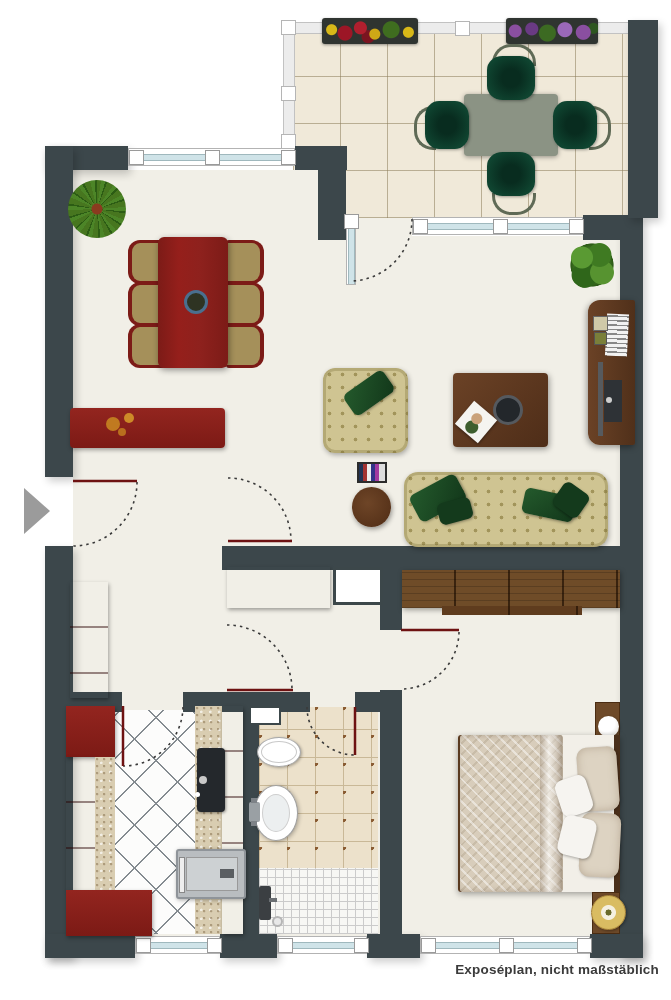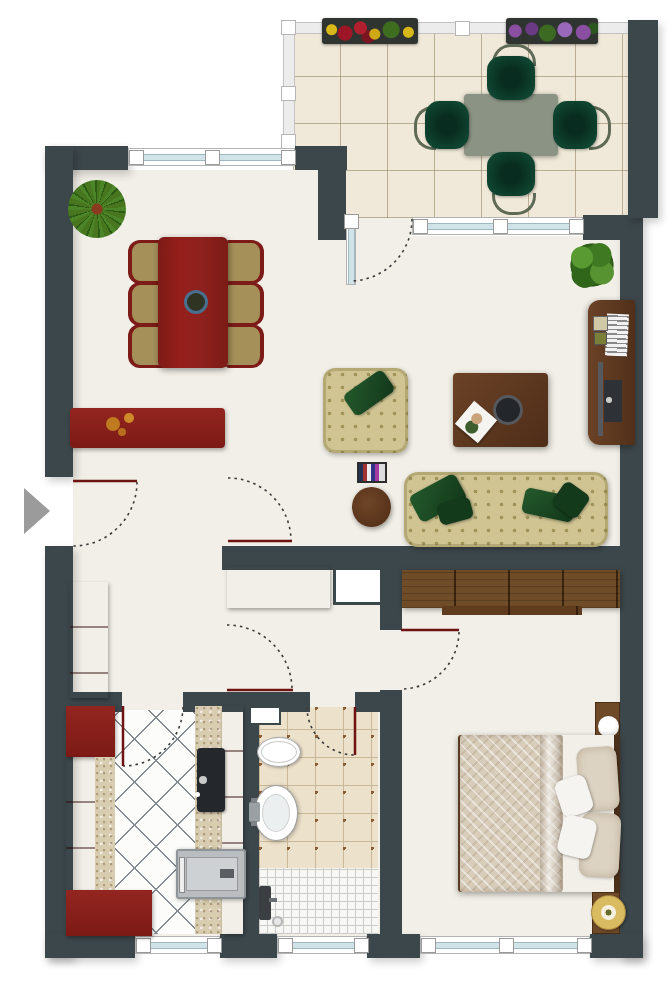--- a/index.html
+++ b/index.html
@@ -281,13 +281,14 @@
       <path d="M228 541 H292"></path>
       <path d="M227 690 H293"></path>
       <path d="M123 706 V766"></path>
       <path d="M355 707 V755"></path>
       <path d="M401 630 H459"></path>
     </g>
   </svg>
 
   <div class="abs" style="left:24px;top:488px;width:0;height:0;border-top:23px solid transparent;border-bottom:23px solid transparent;border-left:26px solid #9b9b9b;"></div>
 
+  <div id="caption" style="right:12px;top:962px;">Exposéplan, nicht maßstäblich</div>
 </div>
 
 </body></html>

